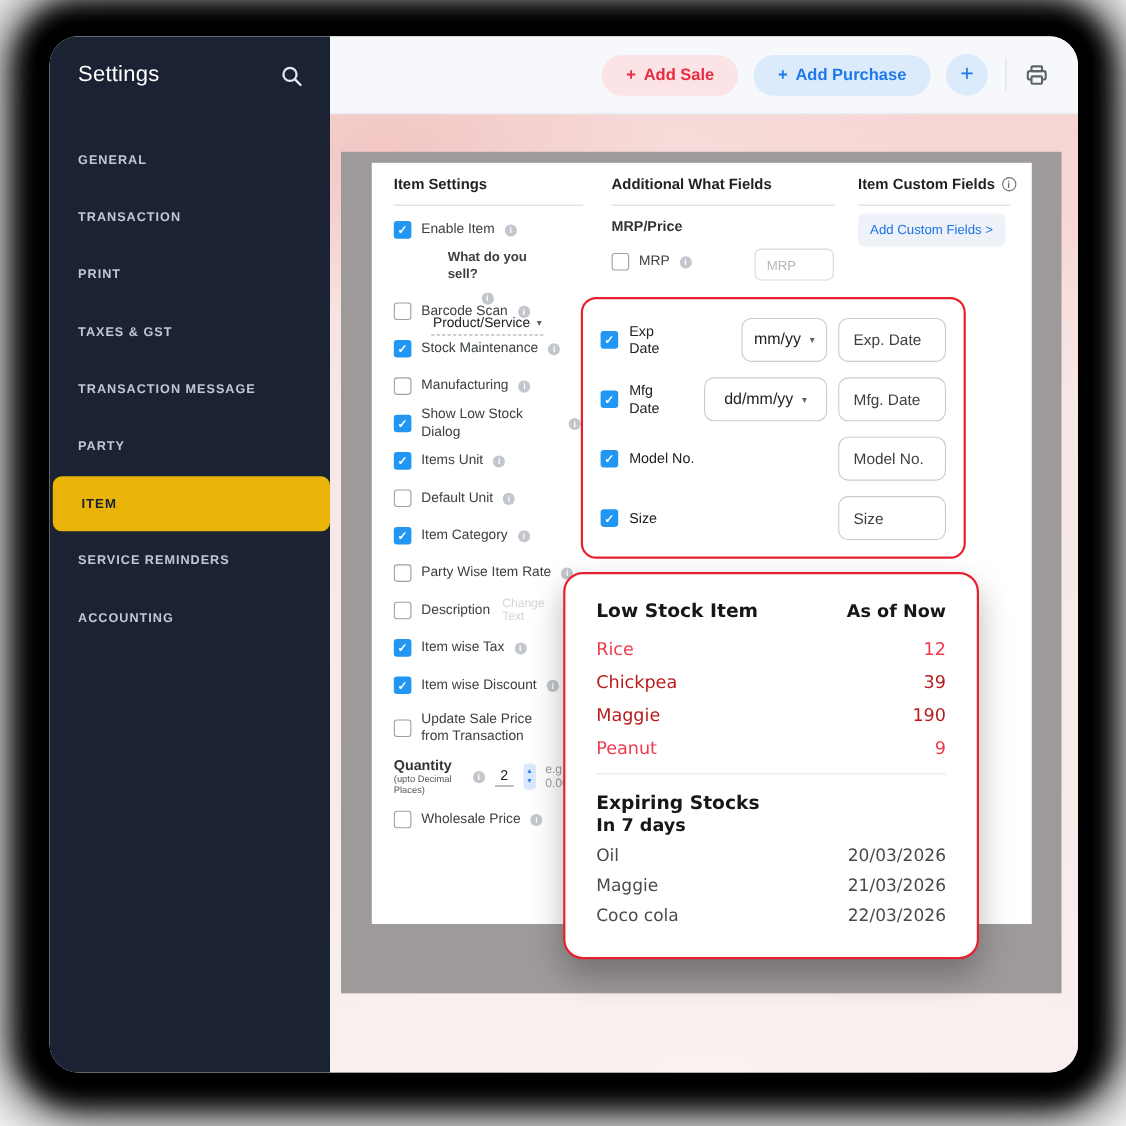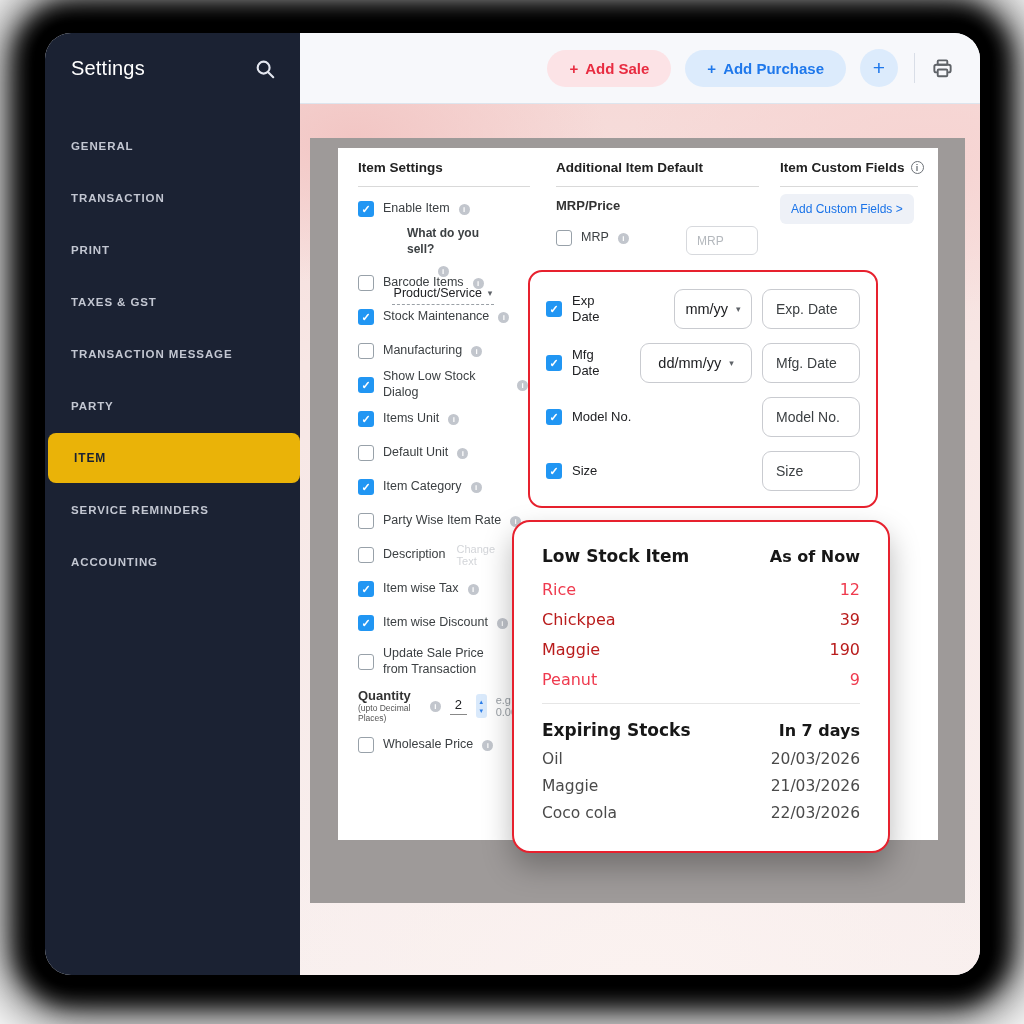--- a/index.html
+++ b/index.html
@@ -187,21 +187,21 @@
       <div class="content">
         <div class="overlay"></div>
 
         <div class="panel">
           <div class="col-head" style="left:20px;">
             <span>Item Settings</span>
           </div>
           <div class="col-rule" style="left:20px; width:172px;"></div>
 
           <div class="col-head" style="left:218px;">
-            <span>Additional Item Default</span>
+            <span>Additional What Fields</span>
           </div>
           <div class="col-rule" style="left:218px; width:203px;"></div>
 
           <div class="col-head" style="left:442px;">
             <span>Item Custom Fields</span>
             <span class="info-outline">i</span>
           </div>
           <div class="col-rule" style="left:442px; width:138px;"></div>
 
           <div class="rows" id="settings-rows">
@@ -210,21 +210,21 @@
                 <span class="lbl">Enable Item</span>
                 <span class="info">i</span>
               </div>
               <div class="row tall">
                 <span class="sell-label">What do you sell?</span>
                 <span class="info">i</span>
                 <span class="sell-value">Product/Service<span class="caret">▾</span></span>
               </div>
               <div class="row">
                 <span class="cb off"></span>
-                <span class="lbl">Barcode Items</span>
+                <span class="lbl">Barcode Scan</span>
                 <span class="info">i</span>
               </div>
               <div class="row">
                 <span class="cb on">✓</span>
                 <span class="lbl">Stock Maintenance</span>
                 <span class="info">i</span>
               </div>
               <div class="row">
                 <span class="cb off"></span>
                 <span class="lbl">Manufacturing</span>
@@ -352,21 +352,21 @@
               <div class="pop-row">
                 <span>Maggie</span>
                 <span>190</span>
               </div>
               <div class="pop-row alert">
                 <span>Peanut</span>
                 <span>9</span>
               </div>
             </div>
           <div class="pop-divider"></div>
-          <div class="pop-head" style="margin-bottom:10px;">
+          <div class="pop-head" style="margin-bottom:10px;flex-direction:column;">
             <span class="pop-title">Expiring Stocks</span>
             <span class="pop-sub">In 7 days</span>
           </div>
           <div id="expiring-rows">
               <div class="pop-row exp">
                 <span>Oil</span>
                 <span>20/03/2026</span>
               </div>
               <div class="pop-row exp">
                 <span>Maggie</span>

